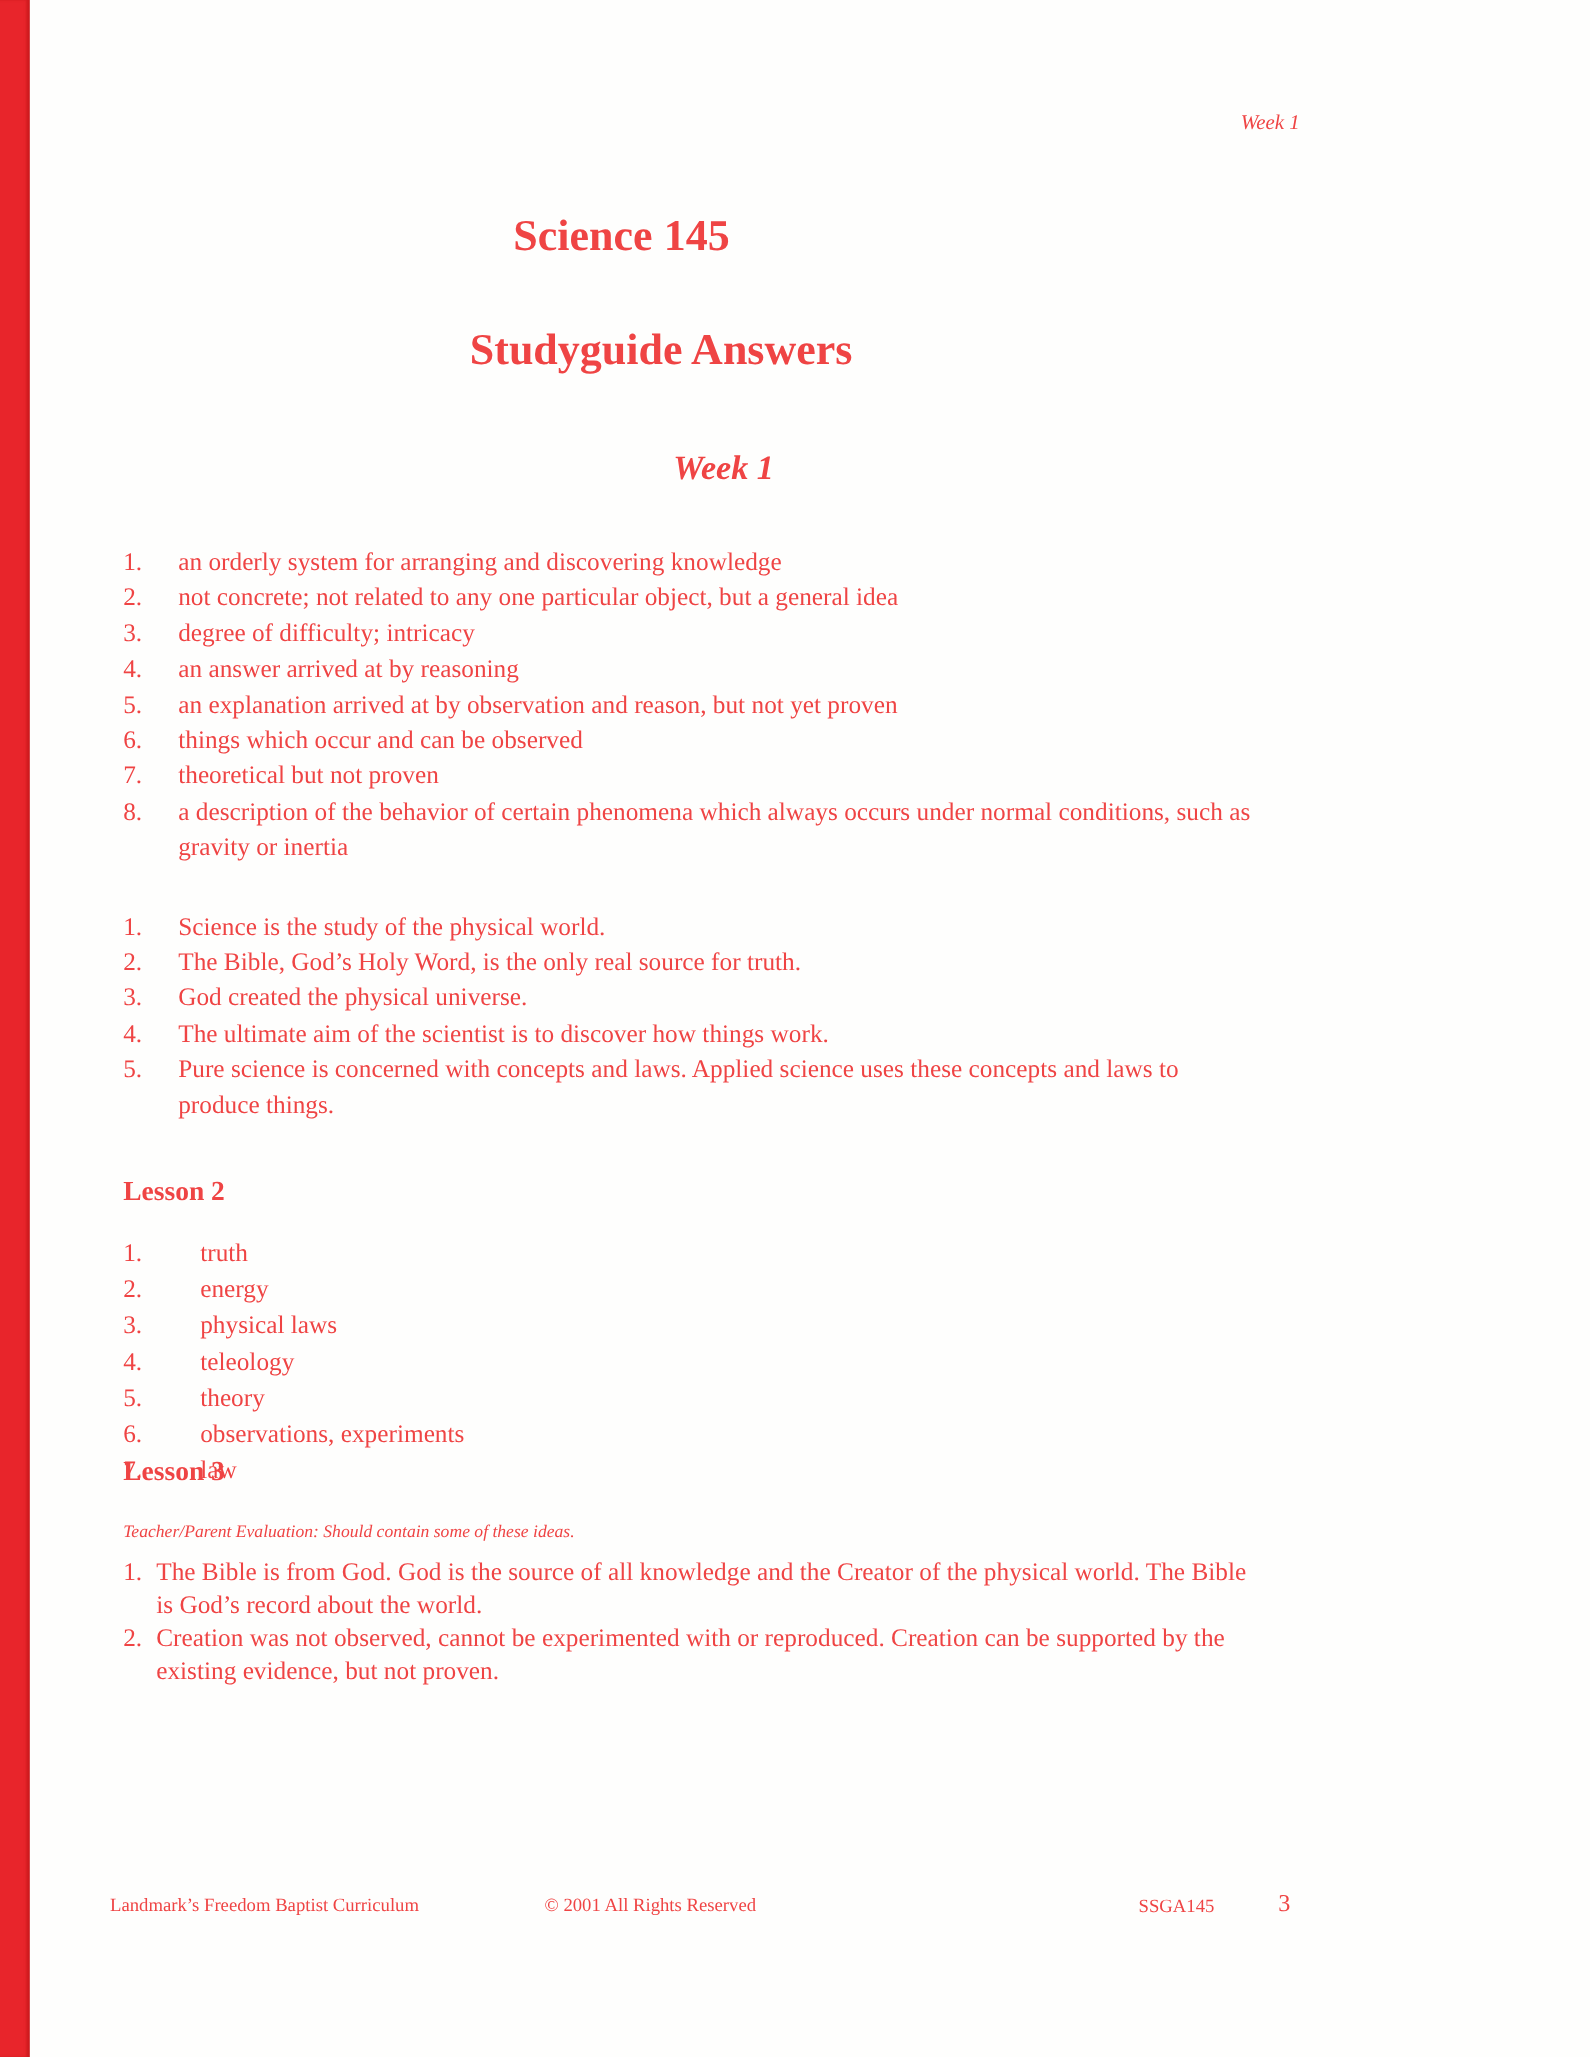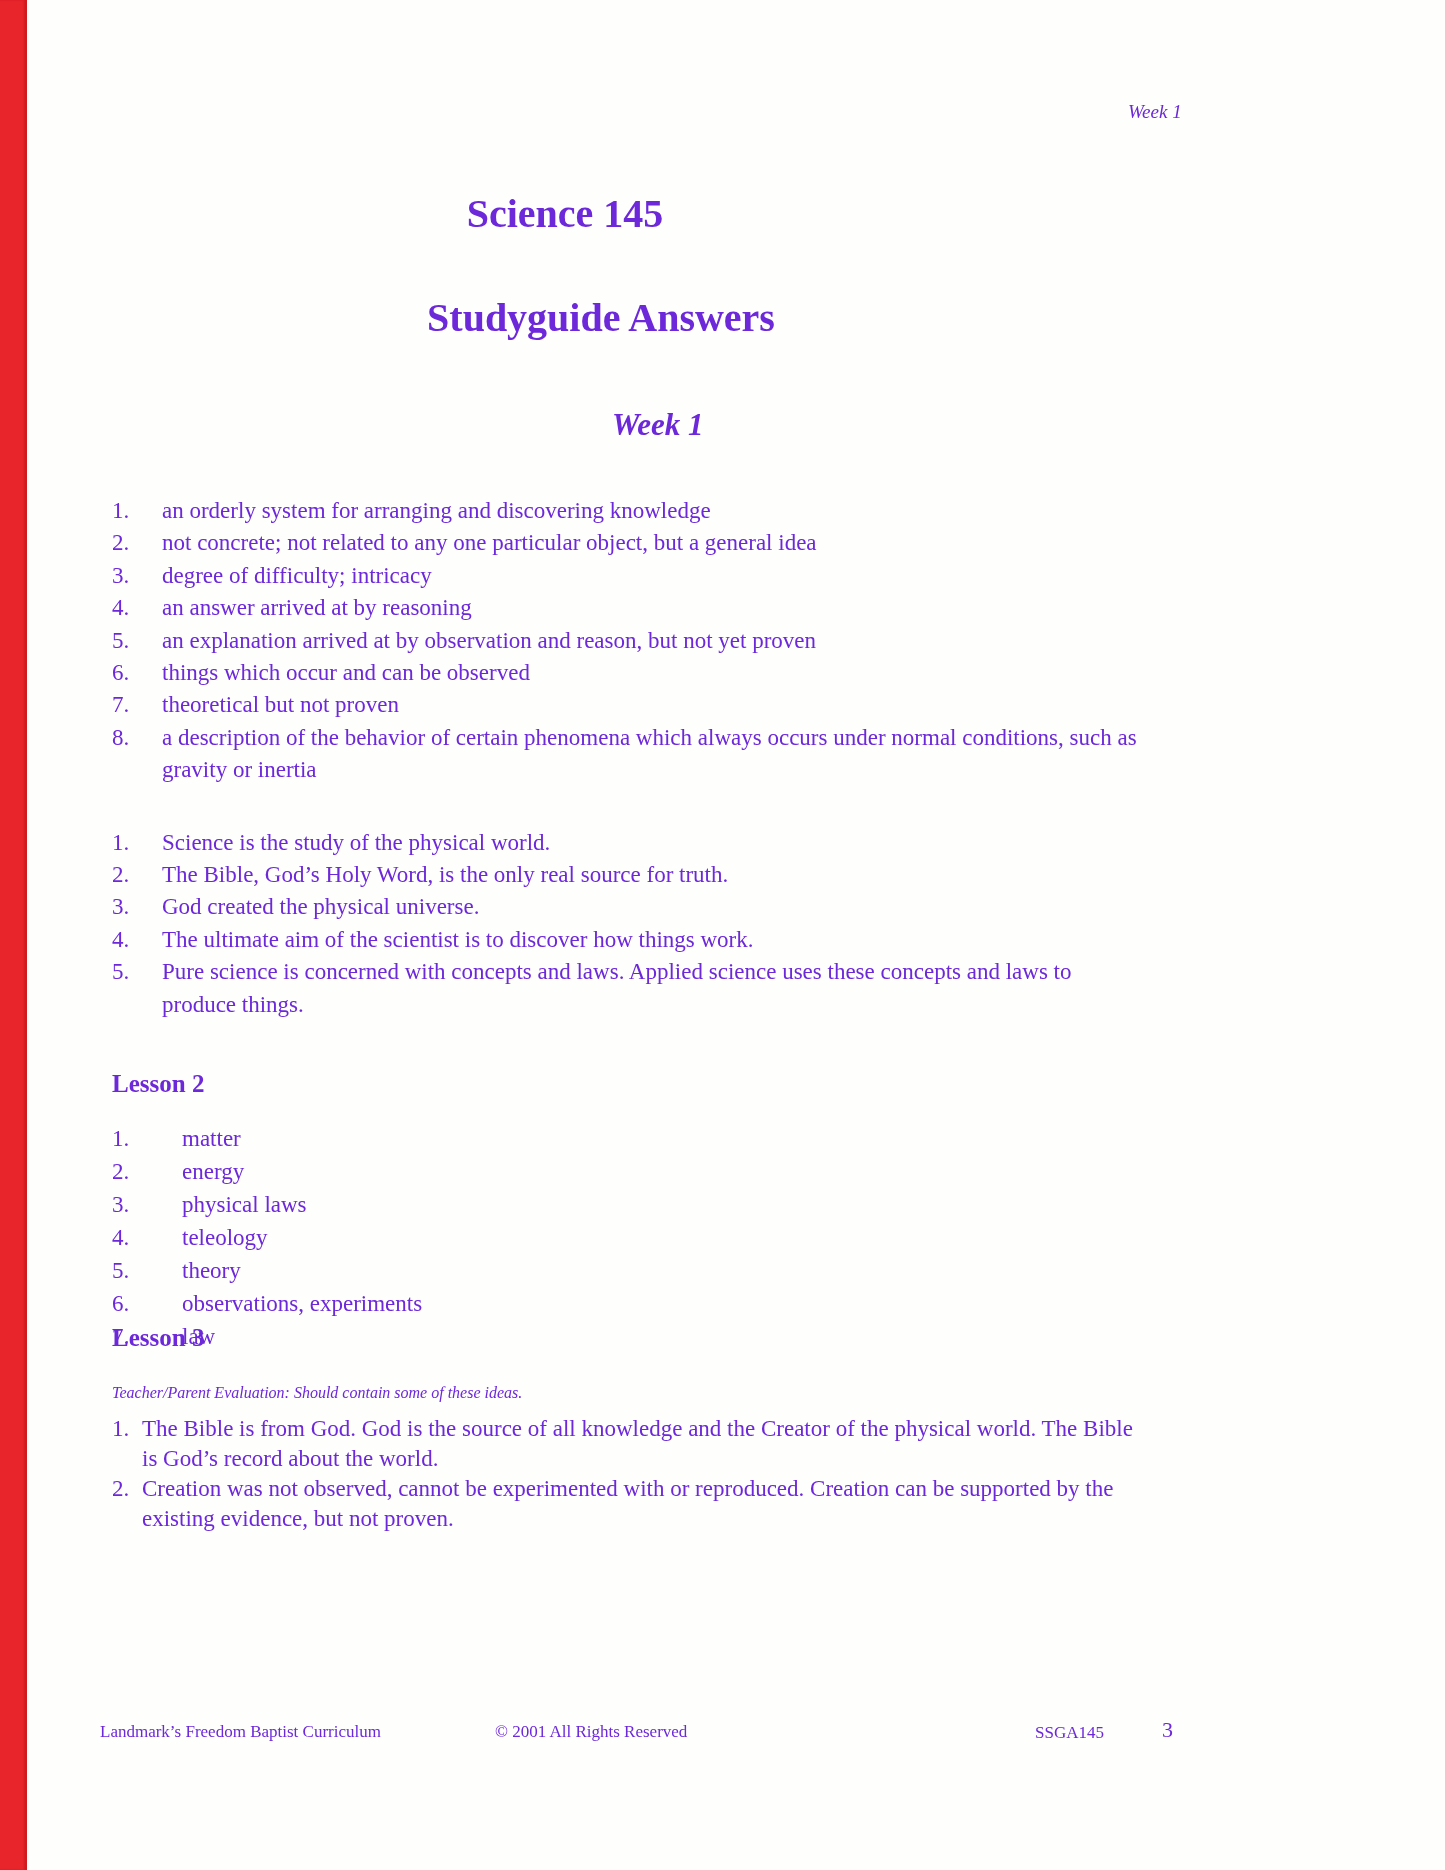--- a/index.html
+++ b/index.html
@@ -1,21 +1,21 @@
 <!DOCTYPE html>
 <html><head>
 <meta charset="utf-8">
 <style>
   html,body{margin:0;padding:0;background:#ffffff;}
   .page{
     position:relative;
     width:1445px;height:1870px;
     background:#fefefd;
     font-family:"Liberation Serif","DejaVu Serif",serif;
-    color:#6d28d9;
+    color:#ef4444;
     overflow:hidden;
   }
   .red-stripe{
     position:absolute;left:0;top:0;width:27px;height:1870px;
     background:#e8252b;
     box-shadow:inset -3px 0 2px rgba(160,10,10,.35);
   }
   .corner-week{
     position:absolute;left:1128px;top:101px;
     font-style:italic;font-size:19px;
@@ -130,21 +130,21 @@
         <span class="txt">Pure science is concerned with concepts and laws. Applied science uses these concepts and laws to produce things.</span>
       </div>
     </div>
   </section>
 
   <section class="lesson lesson2">
     <h3 class="lesson-heading">Lesson 2</h3>
     <div class="list">
       <div class="row">
         <span class="num">1.</span>
-        <span class="txt">matter</span>
+        <span class="txt">truth</span>
       </div>
       <div class="row">
         <span class="num">2.</span>
         <span class="txt">energy</span>
       </div>
       <div class="row">
         <span class="num">3.</span>
         <span class="txt">physical laws</span>
       </div>
       <div class="row">

